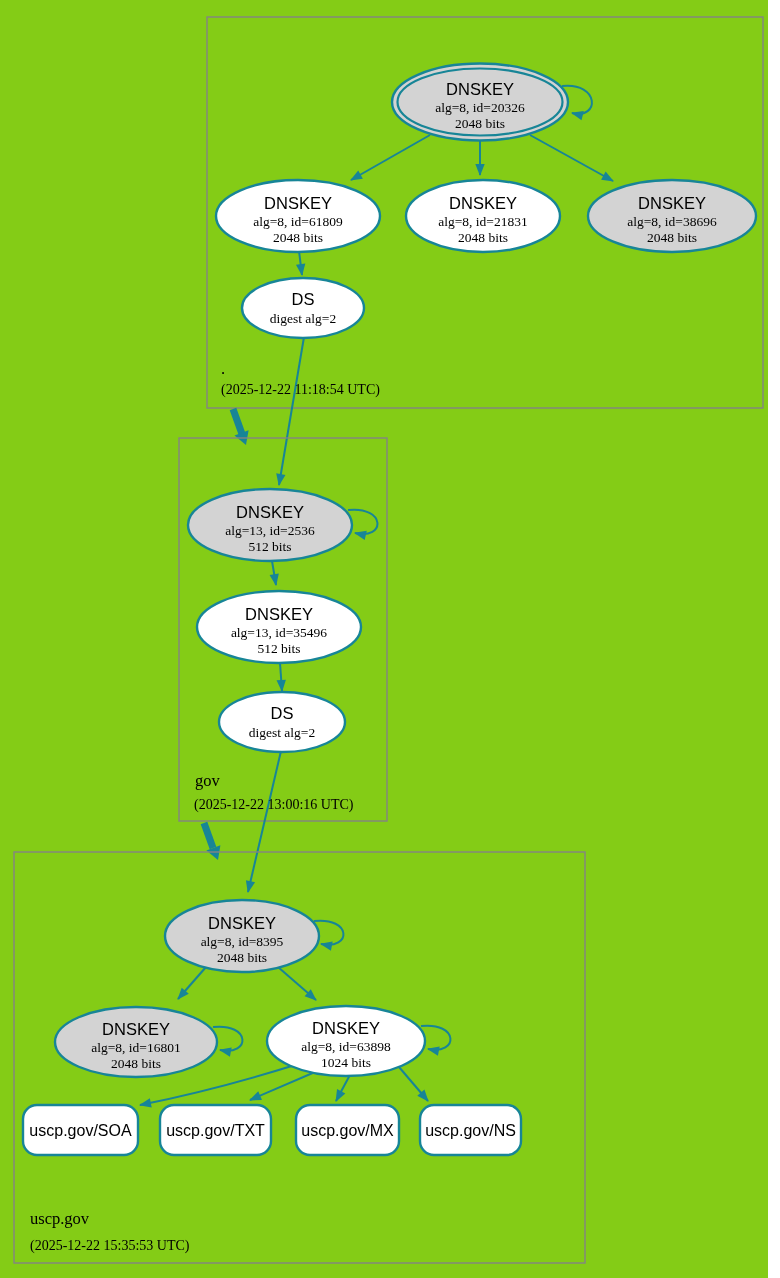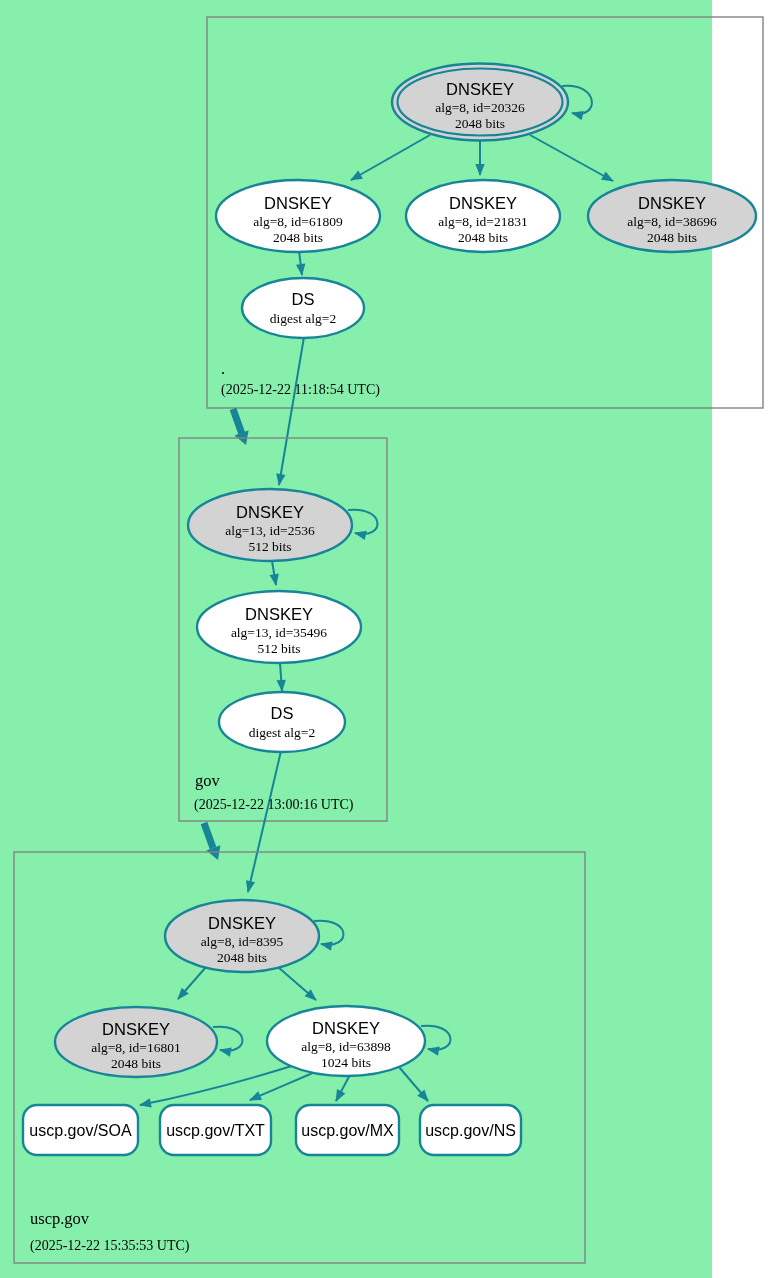--- a/index.html
+++ b/index.html
@@ -1,16 +1,16 @@
 <!DOCTYPE html>
 <html><head>
 <meta charset="utf-8">
 <style>
   html, body { margin: 0; padding: 0; background: #ffffff; }
-  .stage { width: 712px; height: 1278px; position: relative; background: #86efac; }
+  .stage { width: 768px; height: 1278px; position: relative; background: #84cc16; }
   svg { display: block; }
   .zone-box { fill: none; stroke: #848484; stroke-width: 1.4; }
   .node { stroke: #178597; stroke-width: 2.4; }
   .node-white { fill: #ffffff; }
   .node-gray { fill: #d3d3d3; }
   .node-inner { fill: none; stroke: #178597; stroke-width: 2.2; }
   .edge { stroke: #178597; stroke-width: 2; fill: none; }
   .thick-edge { stroke: #178597; stroke-width: 7; fill: none; }
   .thick-head { fill: #178597; stroke: none; }
   .rrset { fill: #ffffff; stroke: #178597; stroke-width: 2.4; }

